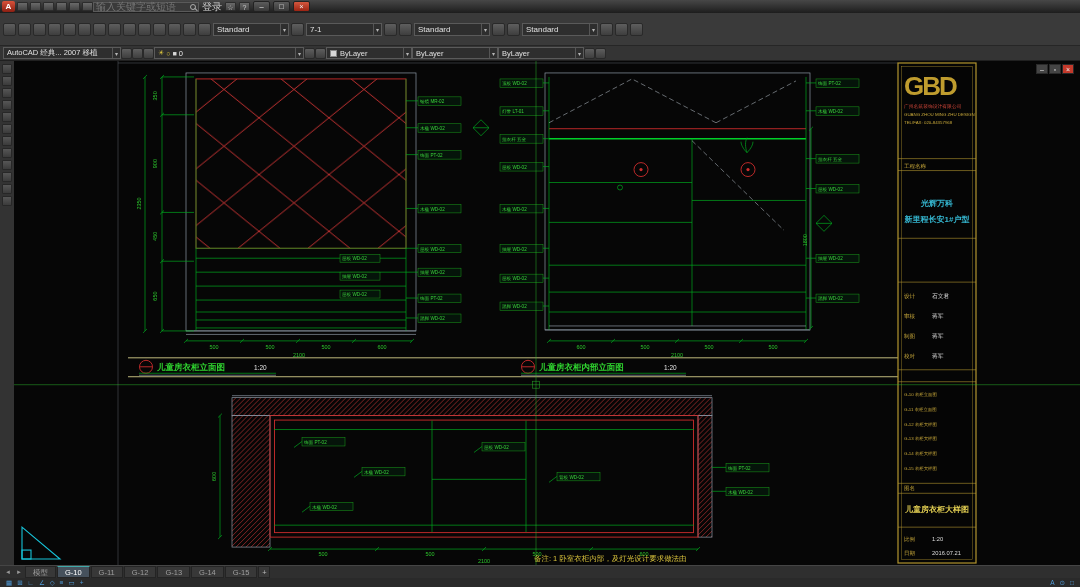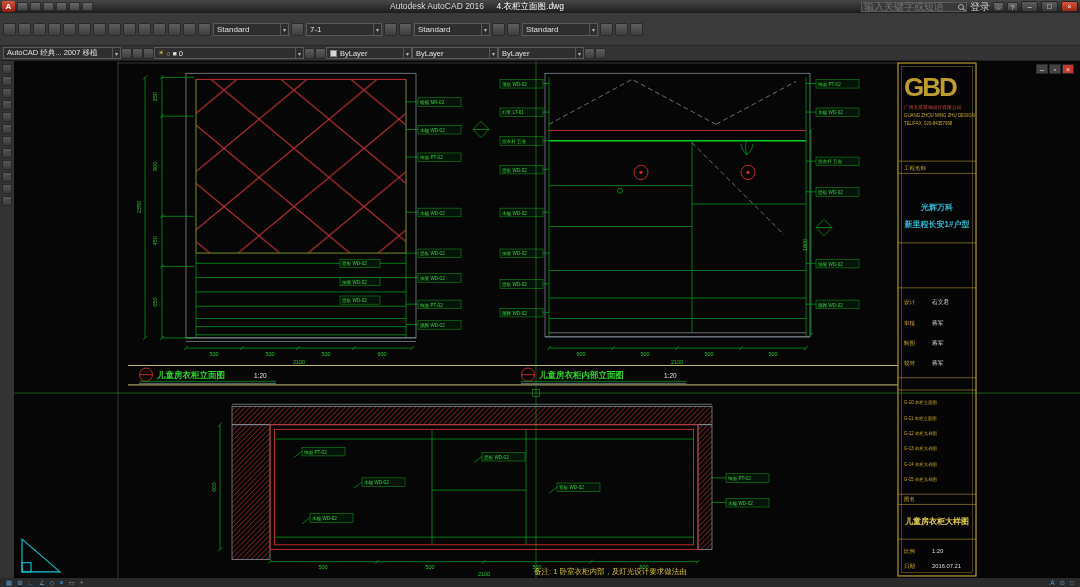--- a/index.html
+++ b/index.html
@@ -98,24 +98,20 @@
   <div class="titlebar">
     <div class="qat">
       <span class="applogo">A</span>
       <span class="qi"></span>
       <span class="qi"></span>
       <span class="qi"></span>
       <span class="qi"></span>
       <span class="qi"></span>
       <span class="qi"></span>
     </div>
-    <div class="wtitle">
-      <span>Autodesk AutoCAD 2016</span>
-      <span class="doc">4.衣柜立面图.dwg</span>
-    </div>
     <div class="ic">
       <span class="icfield">
         <input placeholder="输入关键字或短语" style="">
         <span class="mag"></span>
       </span>
       <span class="ictext">登录</span>
       <span class="qi">☆</span>
       <span class="qi">?</span>
       <span class="winbtn">–</span>
       <span class="winbtn">□</span>
@@ -550,20 +546,32 @@
 
         <g>
           <line class="xh" x1="522" y1="0" x2="522" y2="506"></line>
           <line class="xh" x1="0" y1="325" x2="1066" y2="325"></line>
           <rect class="xh" x="518.5" y="321.5" width="7" height="7" fill="none"></rect>
         </g>
       </svg>
     </div>
   </div>
 
+  <div class="lbar">
+    <span class="lnav">◄</span>
+    <span class="lnav">►</span>
+    <span class="ltab">模型</span>
+    <span class="ltab active">G-10</span>
+    <span class="ltab">G-11</span>
+    <span class="ltab">G-12</span>
+    <span class="ltab">G-13</span>
+    <span class="ltab">G-14</span>
+    <span class="ltab">G-15</span>
+    <span class="ladd">+</span>
+  </div>
 
   <div class="sbar">
     <div class="sleft">
       <span class="sic">▦</span>
       <span class="sic">⊞</span>
       <span class="sic">∟</span>
       <span class="sic">∠</span>
       <span class="sic">◇</span>
       <span class="sic">≡</span>
       <span class="sic">▭</span>

